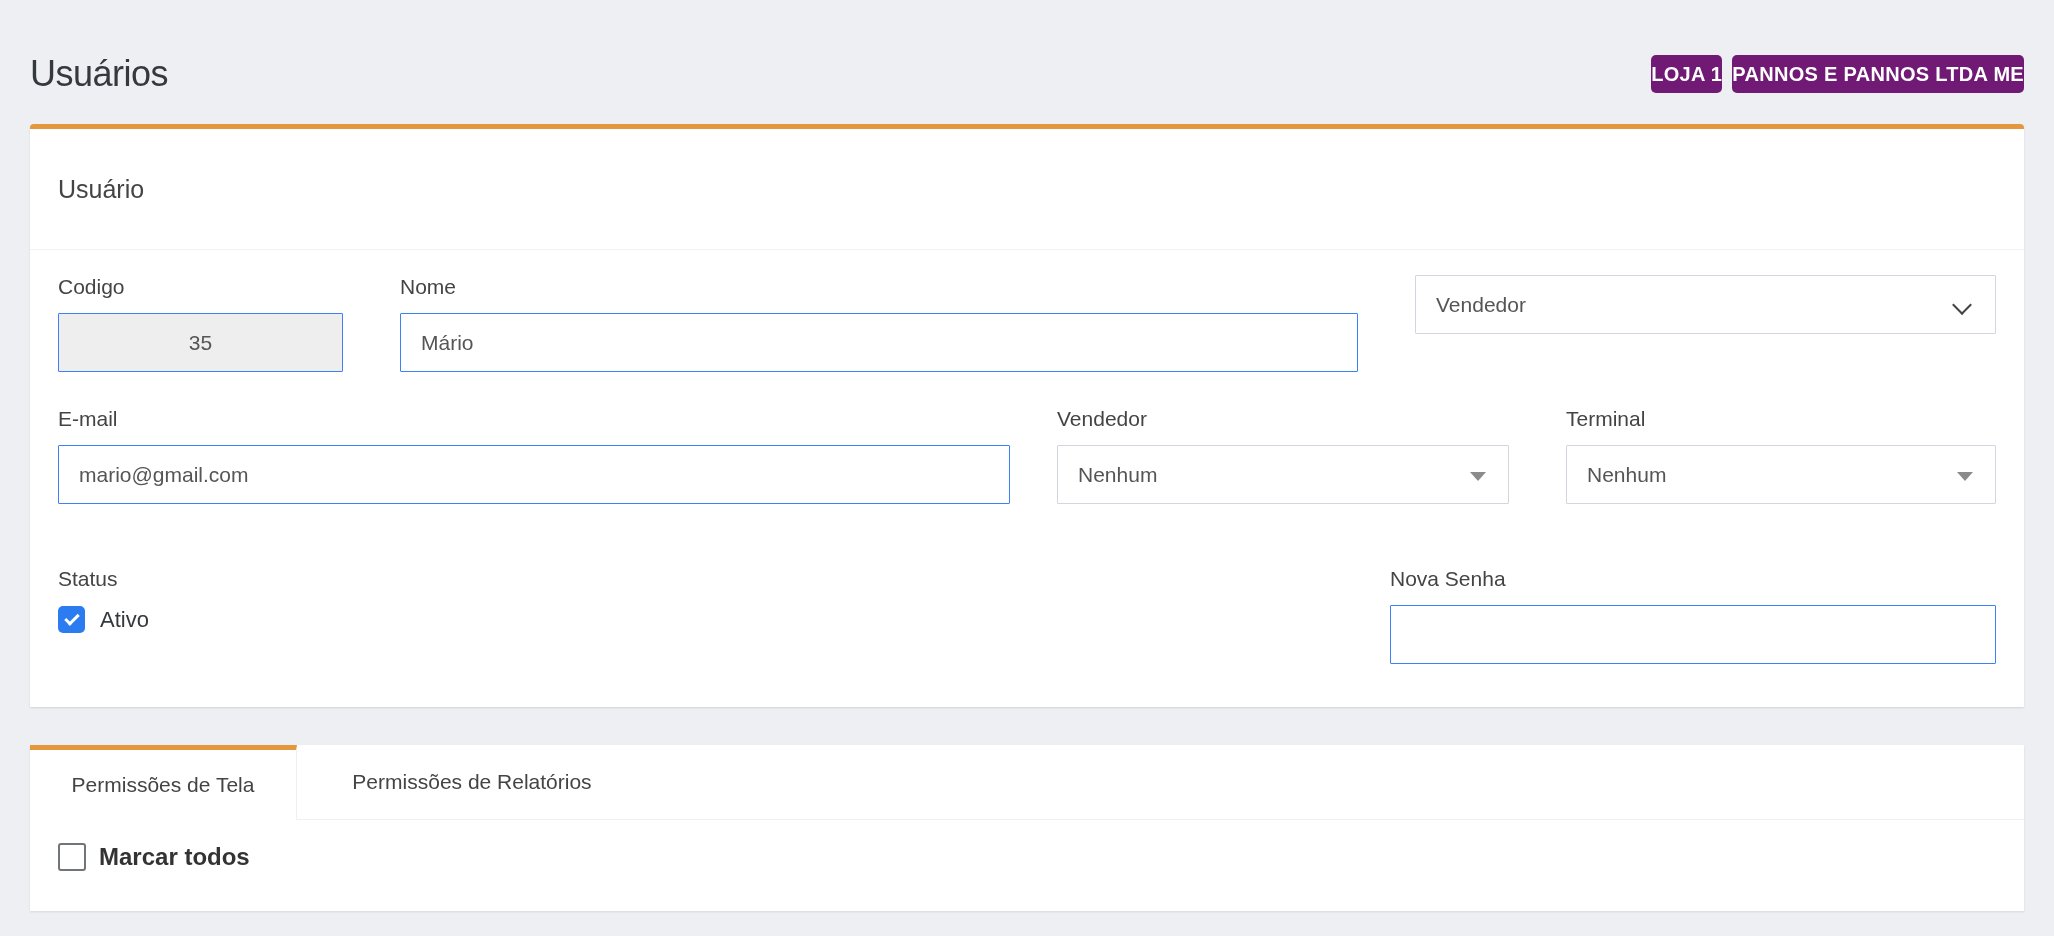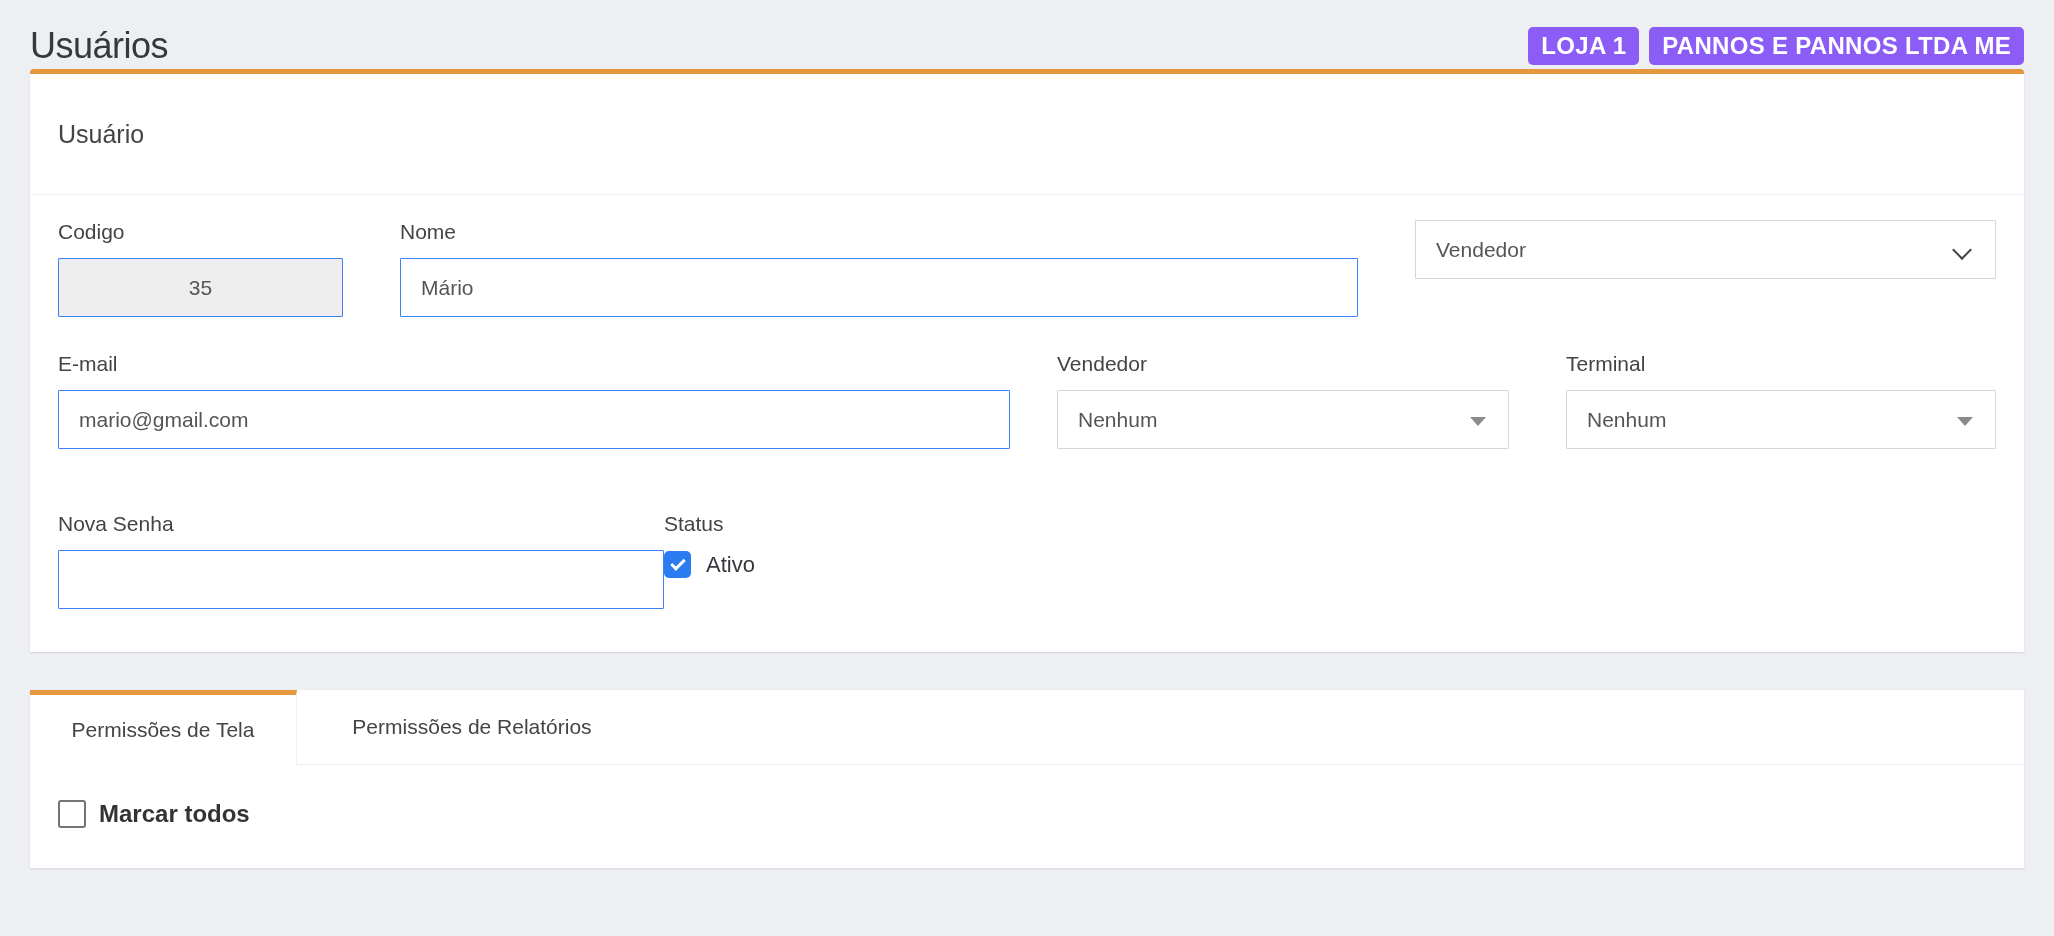--- a/index.html
+++ b/index.html
@@ -6,27 +6,27 @@
   html, body { width: 2054px; height: 936px; overflow: hidden; }
   body {
     background: #edeff3;
     font-family: "Liberation Sans", "DejaVu Sans", sans-serif;
     color: #444;
   }
 
   
   .topbar {
     display: flex; justify-content: space-between; align-items: center;
-    padding: 24px 30px 0 30px; height: 68px;
+    padding: 24px 30px 0 30px; height: 123px;
   }
   .page-title { font-size: 36px; font-weight: 400; color: #35393d; letter-spacing: -0.5px; }
   .badges { display: flex; gap: 10px; align-items: center; }
   .badge {
-    background: #8b5cf6; color: #fff; font-weight: 700; font-size: 24px;
-    height: 38px; line-height: 38px; padding: 0 13px; border-radius: 5px;
+    background: #701a75; color: #fff; font-weight: 700; font-size: 20px;
+    height: 38px; line-height: 38px; padding: 0 0; border-radius: 5px;
     letter-spacing: 0.3px; white-space: nowrap;
   }
 
   
   .box {
     margin: 1px 30px 0 30px;
     background: #fff;
     border-top: 5px solid #e5973e;
     border-radius: 4px 4px 0 0;
     box-shadow: 0 1px 2px rgba(0,0,0,0.12);
@@ -173,44 +173,44 @@
       <div class="field w-terminal">
         <label>Terminal</label>
         <div class="select-box">
           <span>Nenhum</span>
           <span class="caret"></span>
         </div>
       </div>
     </div>
 
     <div class="form-row row-3">
-      <div class="field w-senha">
-        <label>Nova Senha</label>
-        <input class="text-input" value="" style="">
-      </div>
       <div class="field w-status">
         <span class="field-label">Status</span>
         <div class="checkbox-row">
           <div class="checkbox">
             <div class="check"></div>
           </div>
           <span class="checkbox-label">Ativo</span>
         </div>
       </div>
+      <div class="field w-senha">
+        <label>Nova Senha</label>
+        <input class="text-input" value="" style="">
+      </div>
     </div>
   </div>
 
 </div>
 
 <div class="tabs-box">
   <div class="tab-strip">
     <div class="tab active">Permissões de Tela</div>
     <div class="tab-rest">
       <div class="tab inactive">Permissões de Relatórios</div>
     </div>
   </div>
   <div class="tab-content">
-    <div class="checkbox-row" style="margin-top:16px;">
+    <div class="checkbox-row" style="margin-top:4px;">
       <div class="checkbox-empty"></div>
       <span class="select-all-label">Marcar todos</span>
     </div>
   </div>
 </div>
 
 </body></html>

